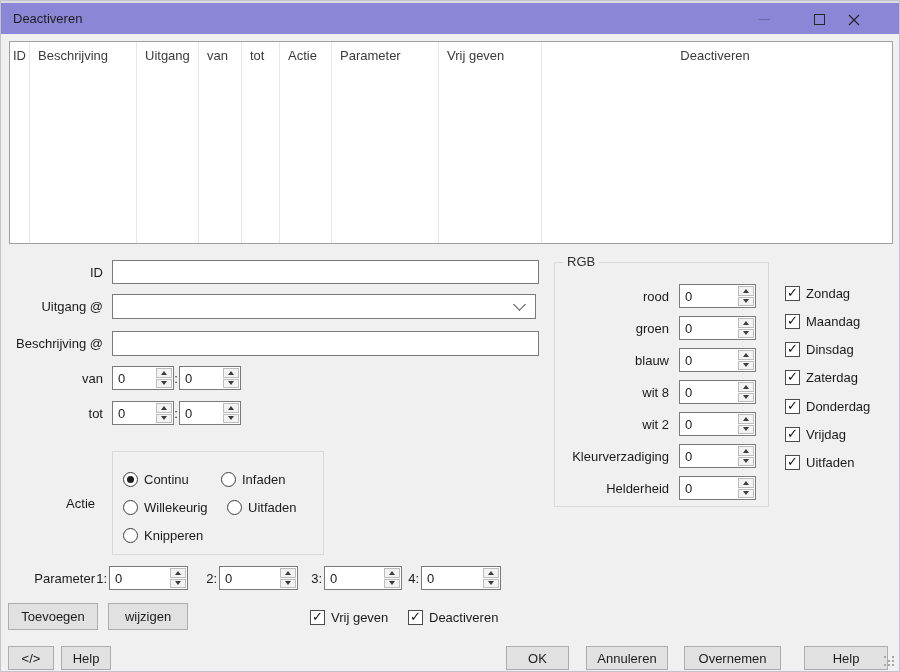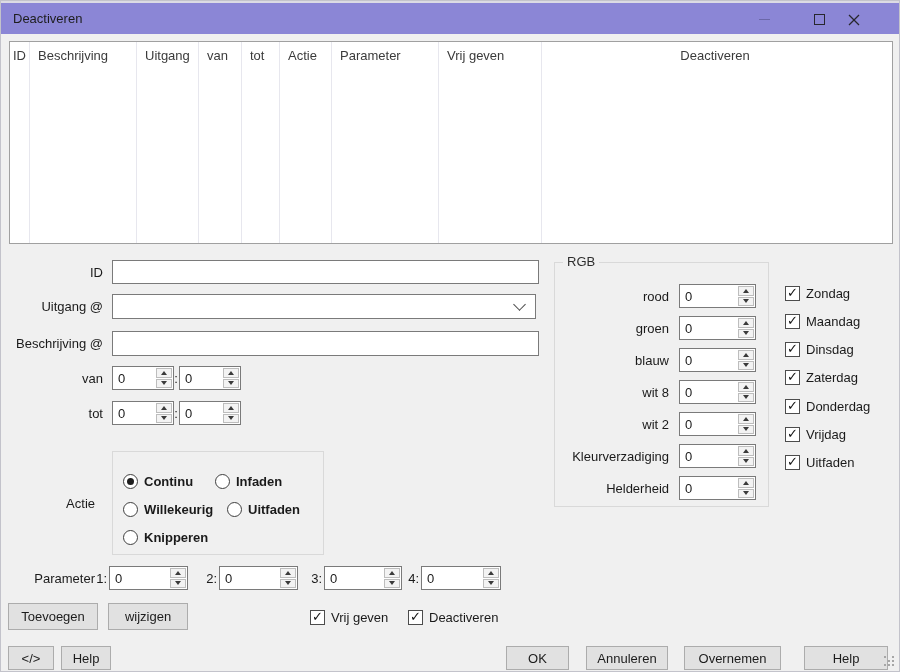--- a/index.html
+++ b/index.html
@@ -38,21 +38,21 @@
         justify-content:center;box-sizing:border-box;}
   .tri-up{width:0;height:0;border-left:3.5px solid transparent;border-right:3.5px solid transparent;
           border-bottom:4px solid #3a3a3a;}
   .tri-down{width:0;height:0;border-left:3.5px solid transparent;border-right:3.5px solid transparent;
             border-top:4px solid #3a3a3a;}
   .colon{position:absolute;width:6px;text-align:center;}
   
   .group{position:absolute;border:1px solid #d9d9d9;box-sizing:border-box;}
   .group-label{position:absolute;top:-9px;left:8px;background:#f0f0f0;padding:0 4px;color:#2e2e2e;white-space:nowrap;}
   
-  .radio{position:absolute;display:flex;align-items:flex-end;gap:6px;white-space:nowrap;height:17px;font-weight:bold;}
+  .radio{position:absolute;display:flex;align-items:flex-start;gap:6px;white-space:nowrap;height:17px;}
   .rdot{width:15px;height:15px;border:1px solid #3f3f3f;border-radius:50%;background:#fff;
         box-sizing:border-box;display:flex;align-items:center;justify-content:center;flex:0 0 auto;}
   .rfill{width:7px;height:7px;border-radius:50%;background:#1e1e1e;display:none;}
   .radio.on .rfill{display:block;}
   
   .chk{position:absolute;display:flex;align-items:center;gap:6px;white-space:nowrap;height:16px;}
   .cbox{width:15px;height:15px;border:1px solid #4c4c4c;background:#fff;box-sizing:border-box;
         position:relative;flex:0 0 auto;}
   .mark{display:none;position:absolute;left:1px;top:-2px;font-size:13px;color:#101010;}
   .chk.on .mark{display:block;}
@@ -179,21 +179,21 @@
     </div>
 
   <div class="lbl" style="left:0;top:495px;width:94px">Actie</div>
   <div class="group" style="left:111px;top:450px;width:212px;height:104px">
     <label class="radio on" style="left:10px;top:20px">
         <span class="rdot">
           <span class="rfill"></span>
         </span>
         <span>Continu</span>
       </label>
-    <label class="radio" style="left:102px;top:20px">
+    <label class="radio" style="left:108px;top:20px">
         <span class="rdot"></span>
         <span>Infaden</span>
       </label>
     <label class="radio" style="left:10px;top:48px">
         <span class="rdot"></span>
         <span>Willekeurig</span>
       </label>
     <label class="radio" style="left:114px;top:48px">
         <span class="rdot"></span>
         <span>Uitfaden</span>

